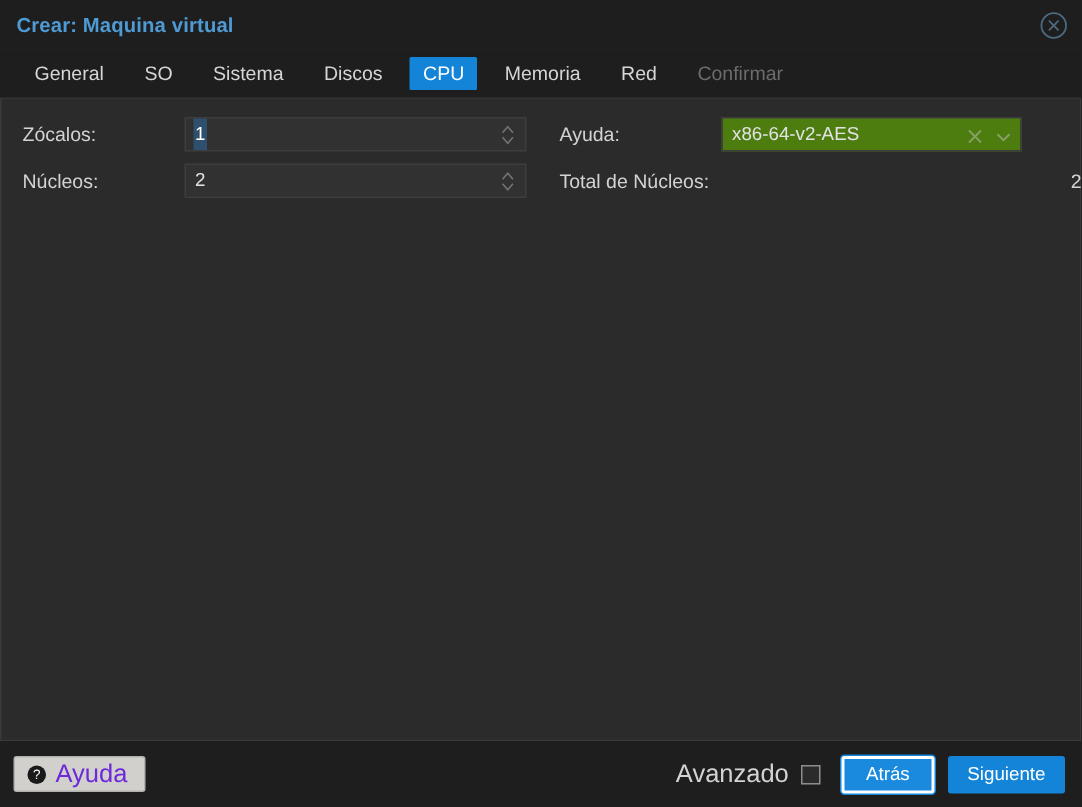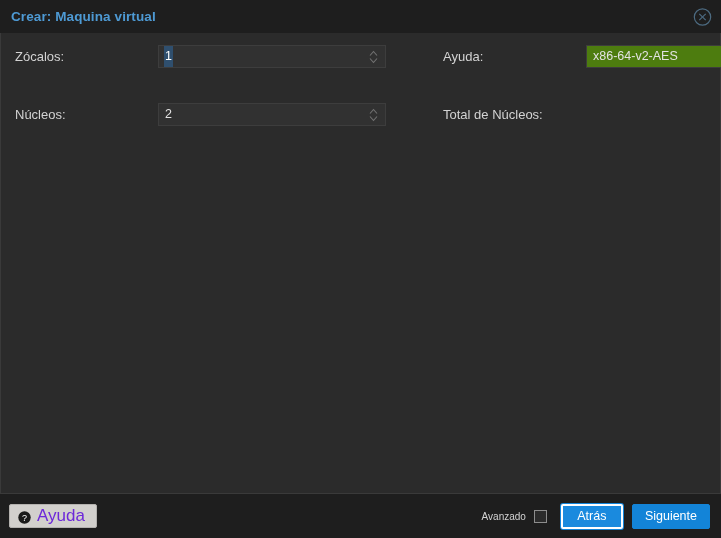--- a/index.html
+++ b/index.html
@@ -94,21 +94,20 @@
     position: relative;
   }
 
   .form-grid {
     display: grid;
     grid-template-columns: 108px 245px 108px 245px;
     column-gap: 0px;
     row-gap: 8px;
     align-items: center;
     padding-left: 14px;
-    gap: 35px;
   }
 
   .field-label {
     font-size: 13px;
     color: #d3d3d3;
     white-space: nowrap;
   }
   .field-label.col3 { padding-left: 5px; }
 
   
@@ -222,21 +221,21 @@
     color: #6d28d9;
   }
   .help-icon { width: 13px; height: 13px; display:block; }
 
   .footer-right {
     margin-left: auto;
     display: flex;
     align-items: center;
   }
   .adv-label {
-    font-size: 10px;
+    font-size: 17px;
     color: #d3d3d3;
     margin-right: 8px;
   }
   .checkbox {
     width: 13px;
     height: 13px;
     border: 1px solid #8d8d8d;
     background: #2b2b2b;
     box-sizing: border-box;
     cursor: pointer;
@@ -274,20 +273,30 @@
     <span class="title-text">Crear: Maquina virtual</span>
     <span class="close-btn">
       <svg width="19" height="19" viewBox="0 0 19 19">
         <circle cx="9.5" cy="9.5" r="8.2" fill="none" stroke="#4c6a80" stroke-width="1.2"></circle>
         <line x1="6.3" y1="6.3" x2="12.7" y2="12.7" stroke="#4c6a80" stroke-width="1.2"></line>
         <line x1="12.7" y1="6.3" x2="6.3" y2="12.7" stroke="#4c6a80" stroke-width="1.2"></line>
       </svg>
     </span>
   </div>
 
+  <div class="tabbar">
+    <div class="tab">General</div>
+    <div class="tab">SO</div>
+    <div class="tab">Sistema</div>
+    <div class="tab">Discos</div>
+    <div class="tab active">CPU</div>
+    <div class="tab">Memoria</div>
+    <div class="tab">Red</div>
+    <div class="tab disabled">Confirmar</div>
+  </div>
 
   <div class="body">
     <div class="form-grid">
 
       <div class="field-label">Zócalos:</div>
       <div class="spinbox focused">
         <span class="spin-value selected">1</span>
         <span class="spin-arrows">
           <svg width="13" height="17" viewBox="0 0 13 17">
             <polyline points="3,7 6.5,3 10,7" fill="none" stroke="#9a9a9a" stroke-width="1.1"></polyline>

